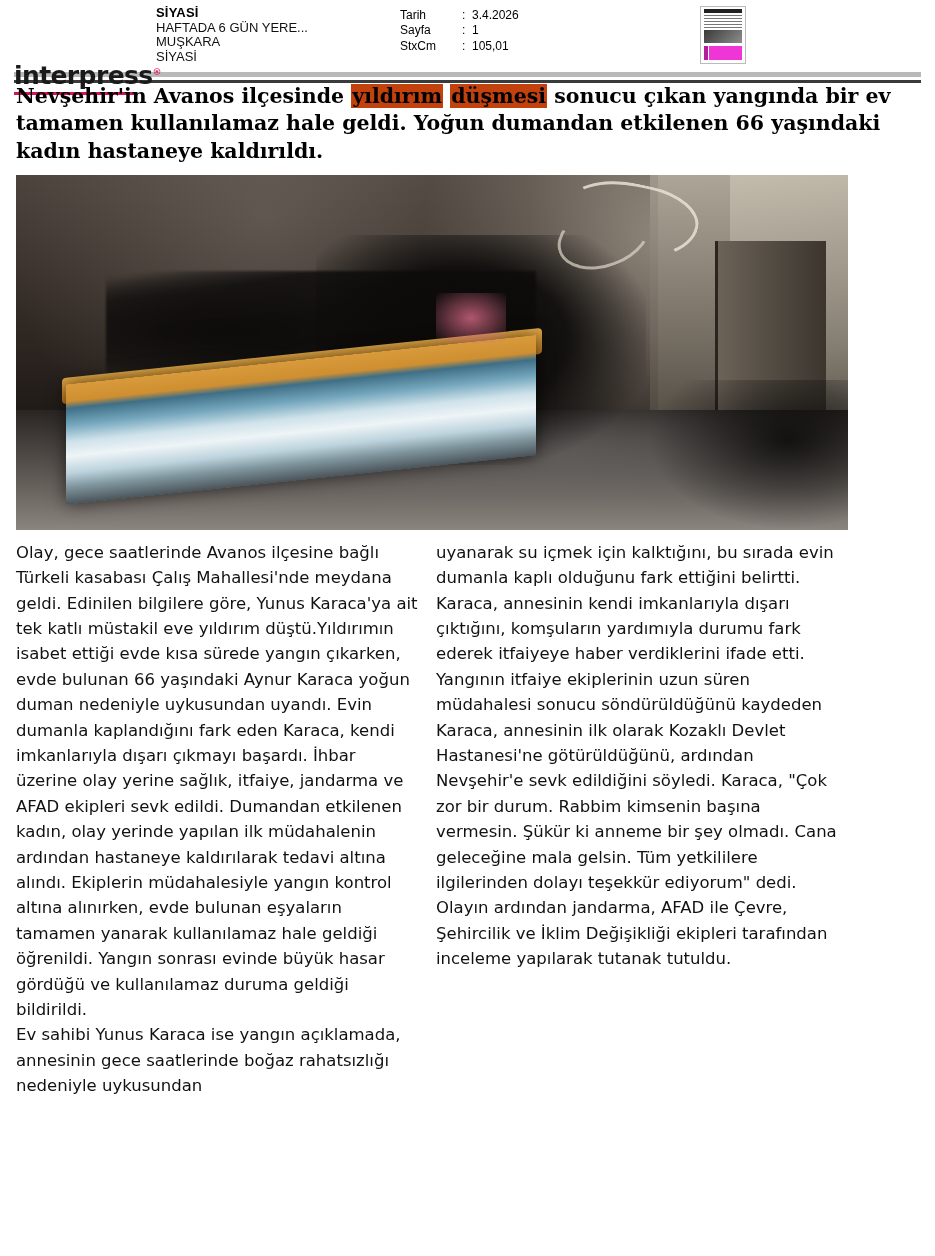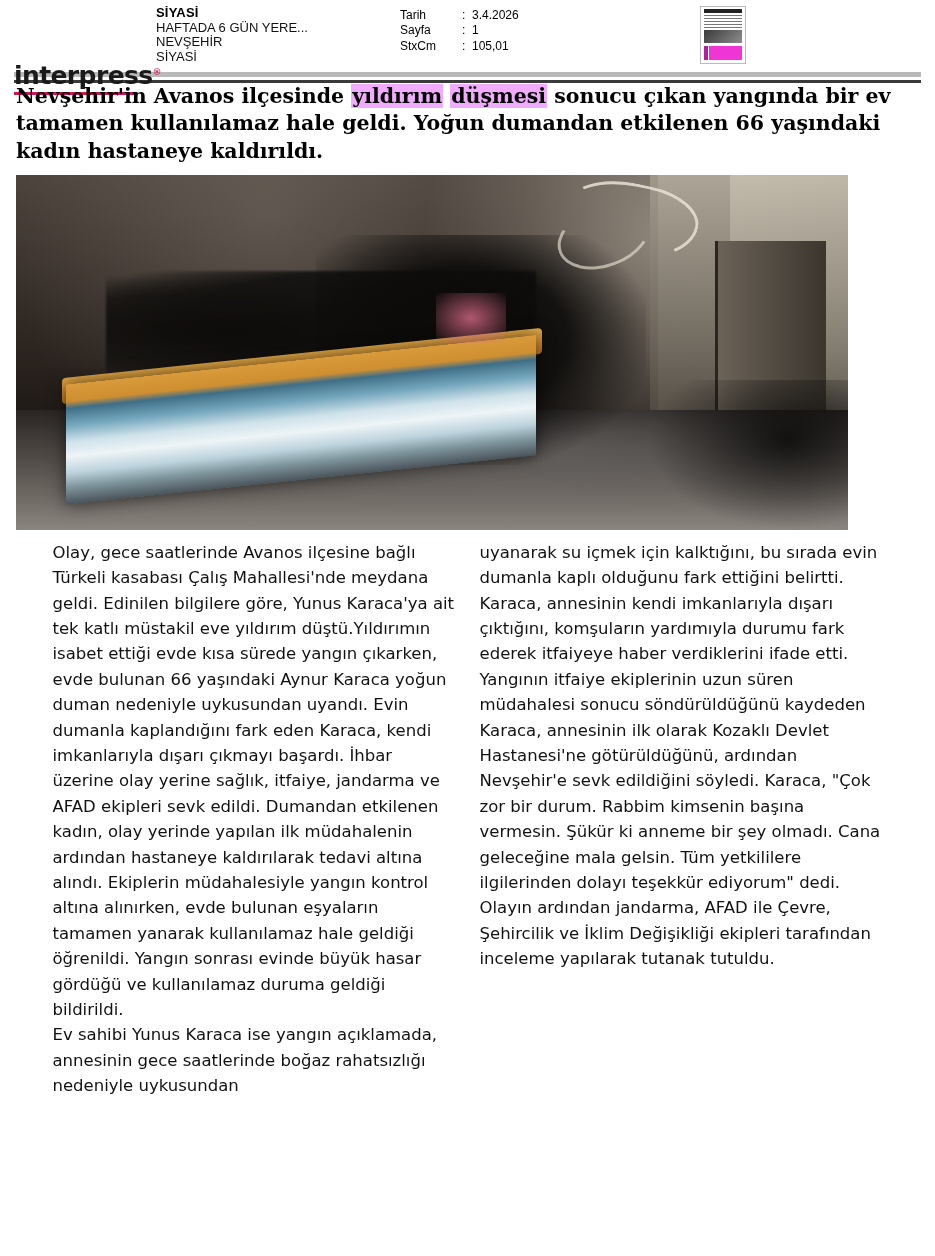--- a/index.html
+++ b/index.html
@@ -161,21 +161,21 @@
   }
   .standfirst {
     font-family: "DejaVu Serif", serif;
     font-weight: bold;
     font-size: 20.5px;
     line-height: 1.33;
     margin: 0 0 10px 2px;
     color: #000;
   }
   .hl {
-    background: #f0abfc;
+    background: #c2410c;
     padding: 0 1px;
   }
 
   .photo {
     width: 832px;
     height: 355px;
     margin: 0 0 10px 2px;
     position: relative;
     overflow: hidden;
     background: #2a211c;
@@ -283,23 +283,22 @@
   }
   .ph-sootR {
     position: absolute;
     right: 0; bottom: 0;
     width: 200px; height: 150px;
     background: radial-gradient(ellipse at 70% 40%, rgba(0,0,0,.75), rgba(0,0,0,0) 70%);
   }
 
   .columns {
     display: flex;
-    gap: 22px;
+    gap: 15px;
     margin-left: 2px;
-    justify-content: center;
   }
   .col {
     width: 405px;
     flex: 0 0 405px;
     font-family: "DejaVu Sans", sans-serif;
     font-size: 16.5px;
     line-height: 1.54;
     color: #111;
   }
   .col p {
@@ -317,21 +316,21 @@
   <div class="logo">
     <div class="logo-text">
       <span>interpress</span><span class="reg">®</span>
     </div>
     <div class="logo-bar"></div>
   </div>
 
   <div class="pub-block">
     <div class="pub-name">SİYASİ</div>
     <div class="pub-line">HAFTADA 6 GÜN YERE...</div>
-    <div class="pub-line">NEVŞEHİR</div>
+    <div class="pub-line">MUŞKARA</div>
     <div class="pub-line">SİYASİ</div>
   </div>
 
   <div class="meta-block">
     <div class="meta-row">
       <span class="meta-label">Tarih</span>
       <span class="meta-colon">:</span>
       <span class="meta-value">3.4.2026</span>
     </div>
     <div class="meta-row">

